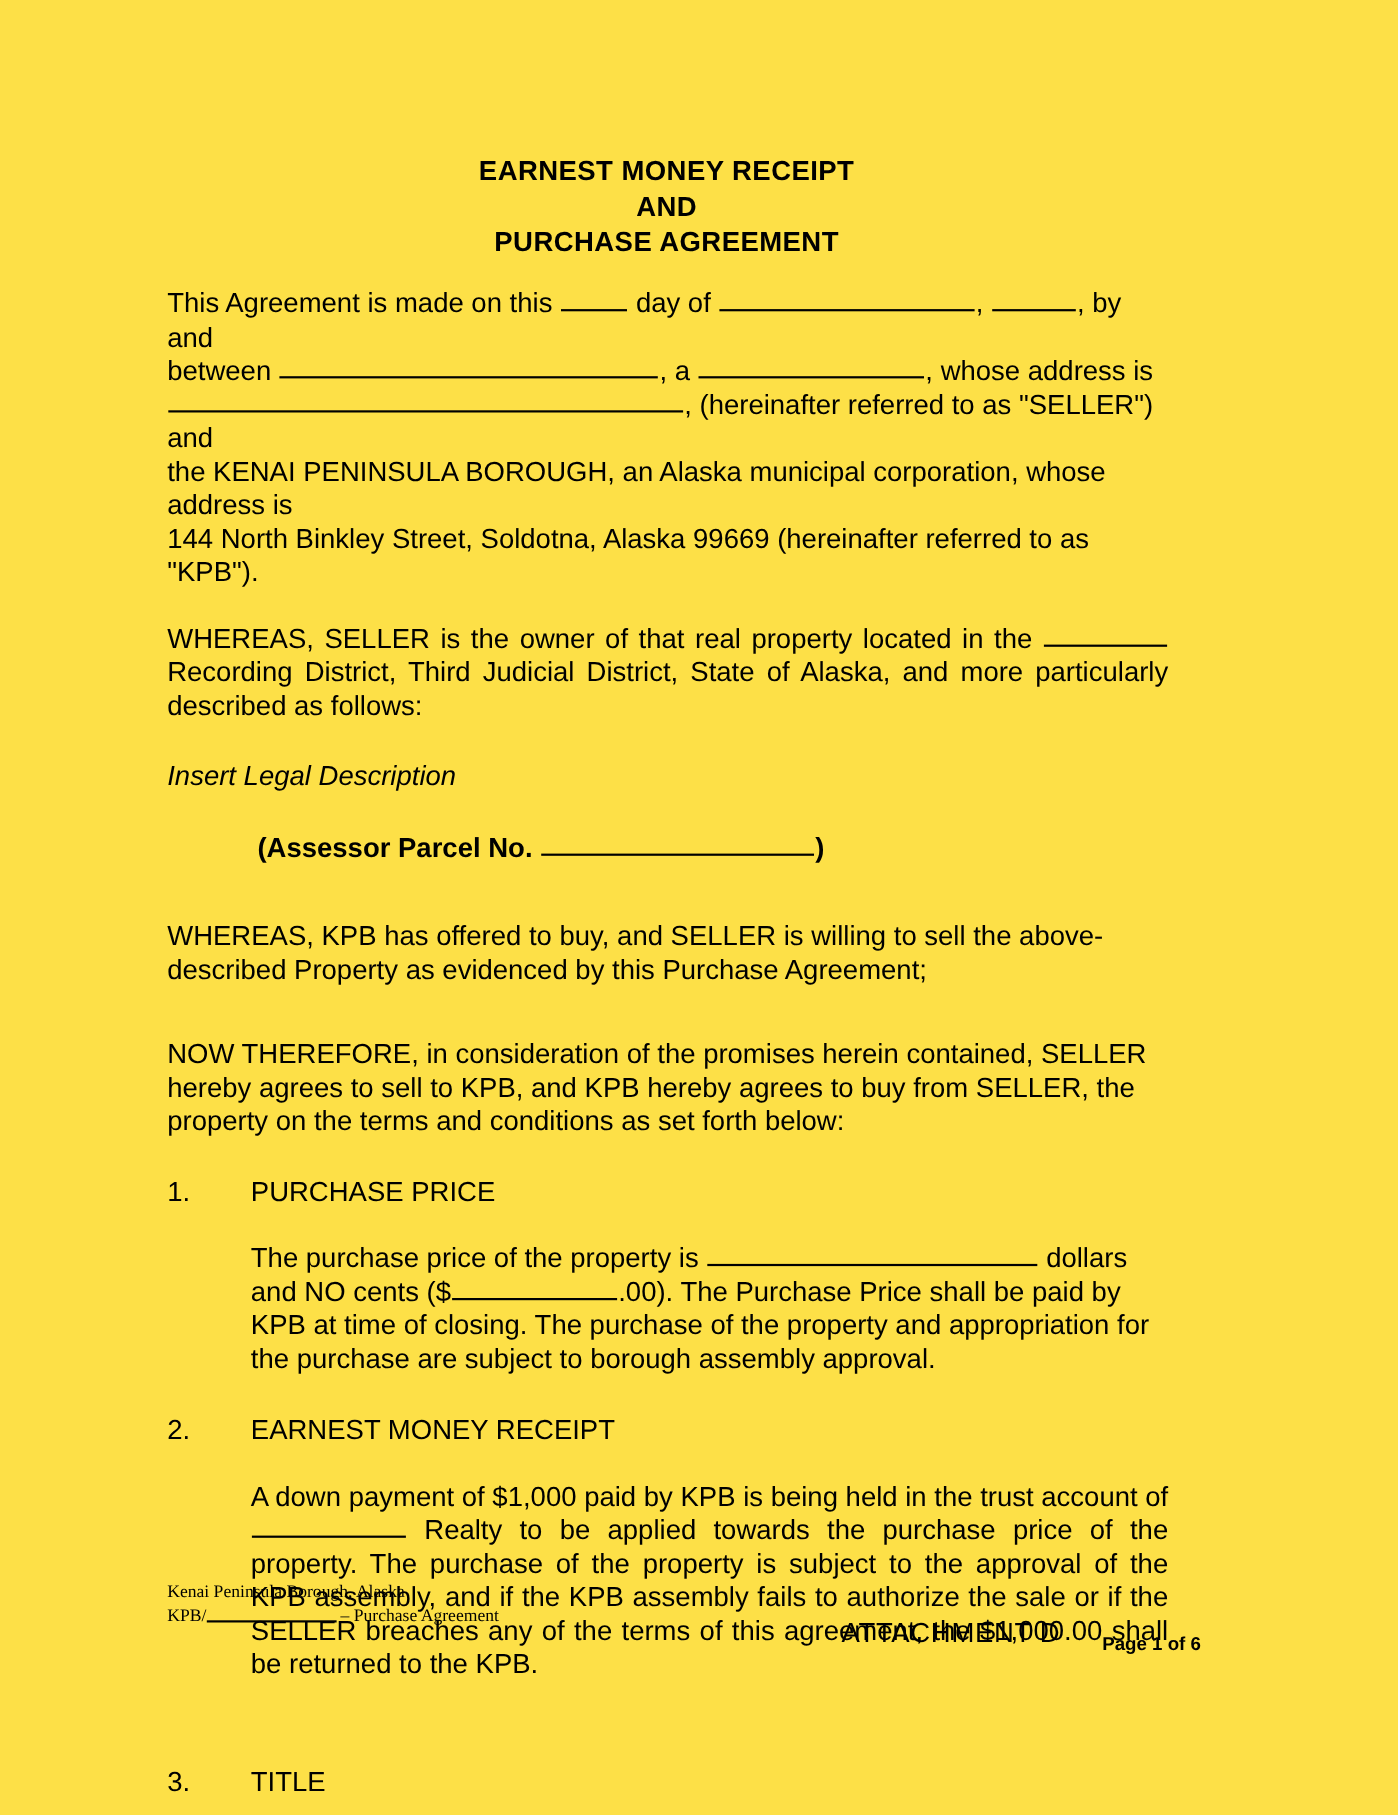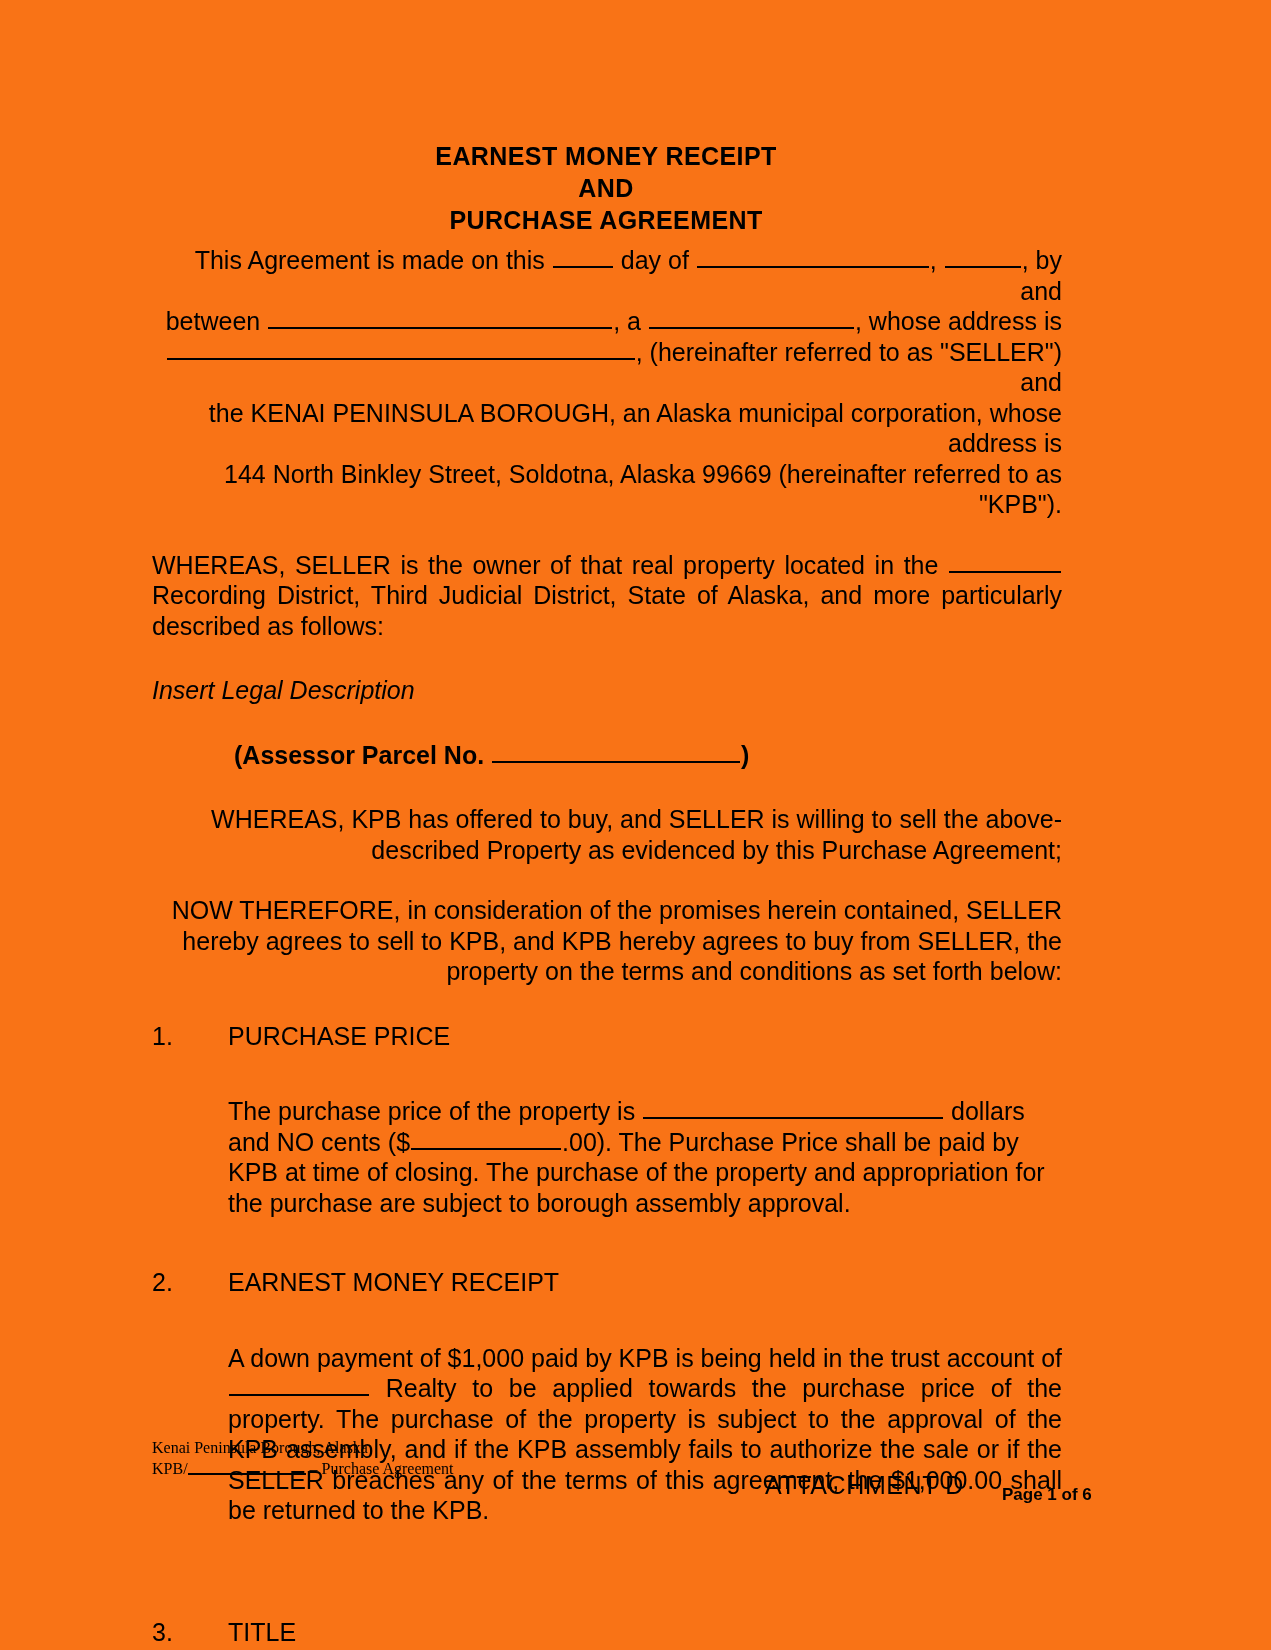--- a/index.html
+++ b/index.html
@@ -13,21 +13,21 @@
     position: relative;
     font-family: "Liberation Sans", sans-serif;
     color: #000000;
     -webkit-font-smoothing: none;
   }
   .page {
     position: absolute;
     left: 0; top: 0;
     width: 1271px;
     height: 1650px;
-    background: #f97316;
+    background: #fde047;
     overflow: hidden;
   }
 
   
   .title-block {
     position: absolute;
     left: 152px;
     top: 140px;
     width: 908px;
     text-align: center;
@@ -47,21 +47,21 @@
     top: 245px;
     width: 910px;
   }
   p.para {
     margin: 0;
     font-size: 25px;
     line-height: 30.5px;
     text-align: justify;
     text-justify: inter-word;
   }
-  p.para.nojust { text-align: right; }
+  p.para.nojust { text-align: left; margin-top: 16px; }
   .gap-md { height: 30px; }
   .gap-lg { height: 34px; }
 
   .center { text-align: center; }
   .ital { font-style: italic; }
 
   
   .blank {
     display: inline-block;
     border-bottom: 2px solid #000;
@@ -85,21 +85,21 @@
   .section-head {
     font-size: 25px;
     line-height: 30.5px;
     white-space: nowrap;
   }
   .section-num {
     display: inline-block;
     width: 76px;
   }
   .indent-para {
-    margin: 15px;
+    margin: 0;
     margin-left: 76px;
     width: 834px;
     font-size: 25px;
     line-height: 30.5px;
     text-align: justify;
   }
   .indent-para.nojust { text-align: left; }
 
   .parcel-line {
     margin: 0;

